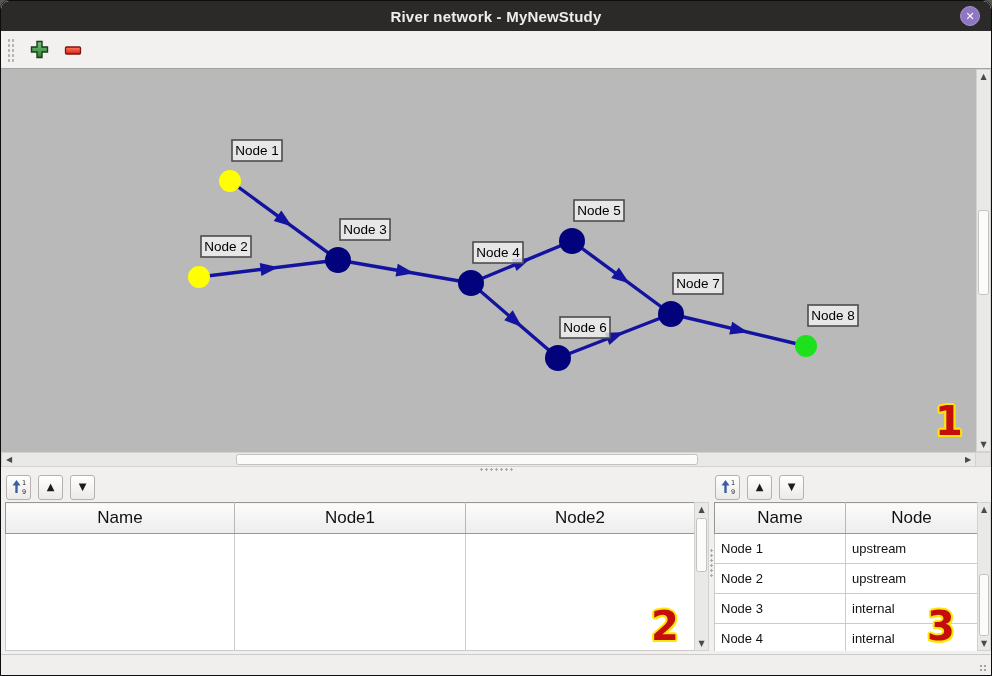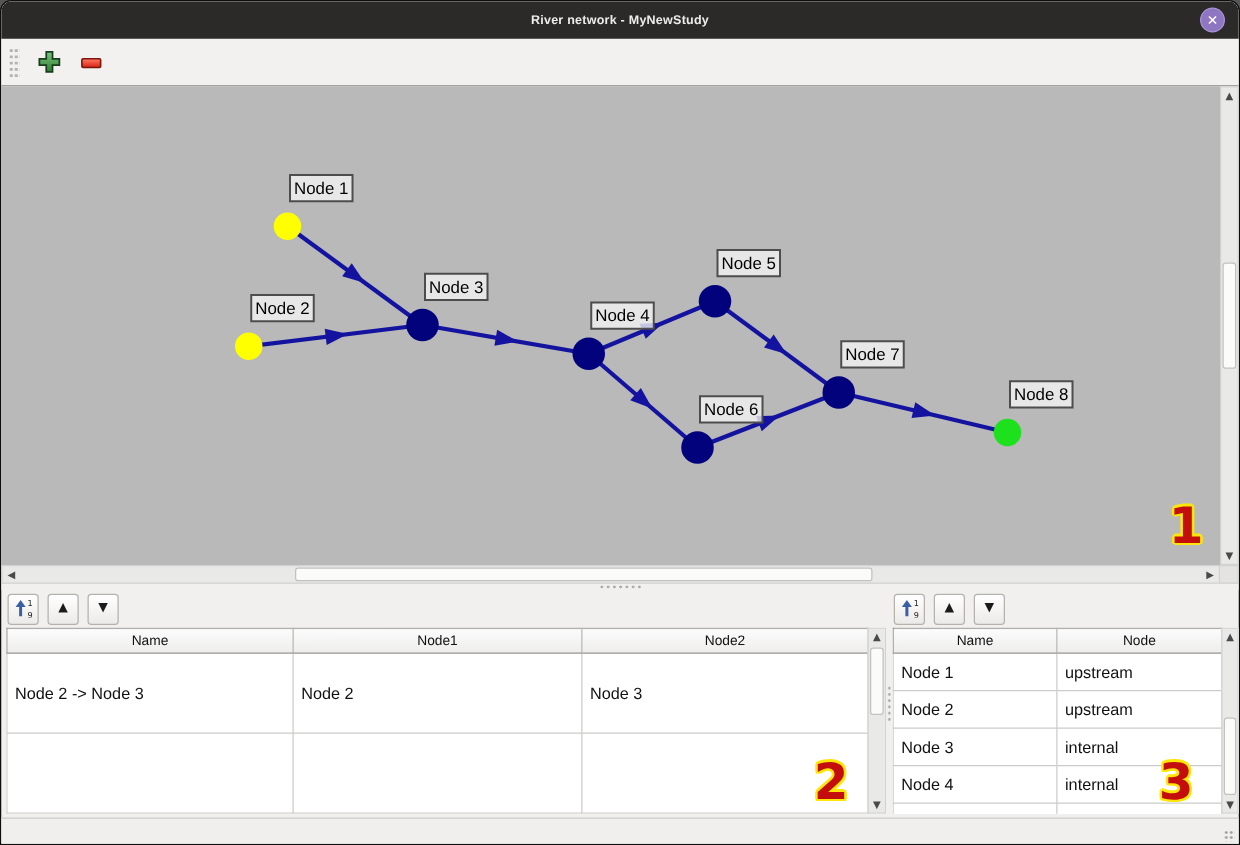--- a/index.html
+++ b/index.html
@@ -15,21 +15,21 @@
     overflow: hidden;
   }
 
   
   .titlebar {
     height: 30px; background: #2b2a29;
     border-radius: 8px 8px 0 0;
     display: flex; align-items: center; justify-content: center;
     position: relative;
   }
-  .titlebar .title { color: #eeedec; font-size: 10px; font-weight: bold; letter-spacing: .2px; }
+  .titlebar .title { color: #eeedec; font-size: 15px; font-weight: bold; letter-spacing: .2px; }
   .close-btn {
     position: absolute; right: 11px; top: 5px;
     width: 20px; height: 20px; border-radius: 50%;
     background: #8f76c2; border: 1px solid #a794d3;
     display: flex; align-items: center; justify-content: center;
     cursor: pointer;
   }
   .close-btn span { color: #fff; font-size: 11px; line-height: 1; font-family: "DejaVu Sans", sans-serif; }
 
   
@@ -100,21 +100,21 @@
     font-family: "DejaVu Sans", sans-serif;
   }
   .mini-btn .tri { font-size: 10px; color: #1b1b1b; line-height: 1; }
 
   .tbl-wrap { position: relative; height: 149px; overflow: hidden; background: #fff; }
   .pane.left  .tbl-wrap { padding-right: 15px; }
   .pane.right .tbl-wrap { padding-right: 14px; }
 
   table { border-collapse: collapse; table-layout: fixed; background: #fff; width: 100%; height: 100%; }
   th {
-    height: 20px; font-weight: normal; font-size: 11px; color: #111;
+    height: 31px; font-weight: normal; font-size: 17px; color: #111;
     background: linear-gradient(#fcfcfc, #eeedec);
     border: 1px solid #b8b7b5; border-top: 1px solid #989795; border-bottom: 1px solid #989795;
     padding: 0 4px; cursor: pointer;
   }
   td {
     height: 30px; font-size: 13px; color: #111;
     border: 1px solid #cccbc9; padding: 0 6px;
     background: #fff; white-space: nowrap; overflow: hidden;
   }
   table tr:first-child th:first-child { border-left-color:#989795; }
@@ -290,25 +290,20 @@
             </colgroup>
           <thead>
               <tr>
                 <th>Name</th>
                 <th>Node1</th>
                 <th>Node2</th>
               </tr>
             </thead>
           <tbody>
               <tr>
-                <td>Node 2 -&gt; Node 3</td>
-                <td>Node 2</td>
-                <td>Node 3</td>
-              </tr>
-              <tr>
                 <td></td>
                 <td></td>
                 <td></td>
               </tr>
             </tbody>
         </table>
         <div class="tbl-scroll vscroll sbar" style="width:15px;">
           <div class="sb-arrow">▲</div>
           <div class="sb-track">
             <div class="sb-thumb" style="top:2px; height:54px;"></div>

